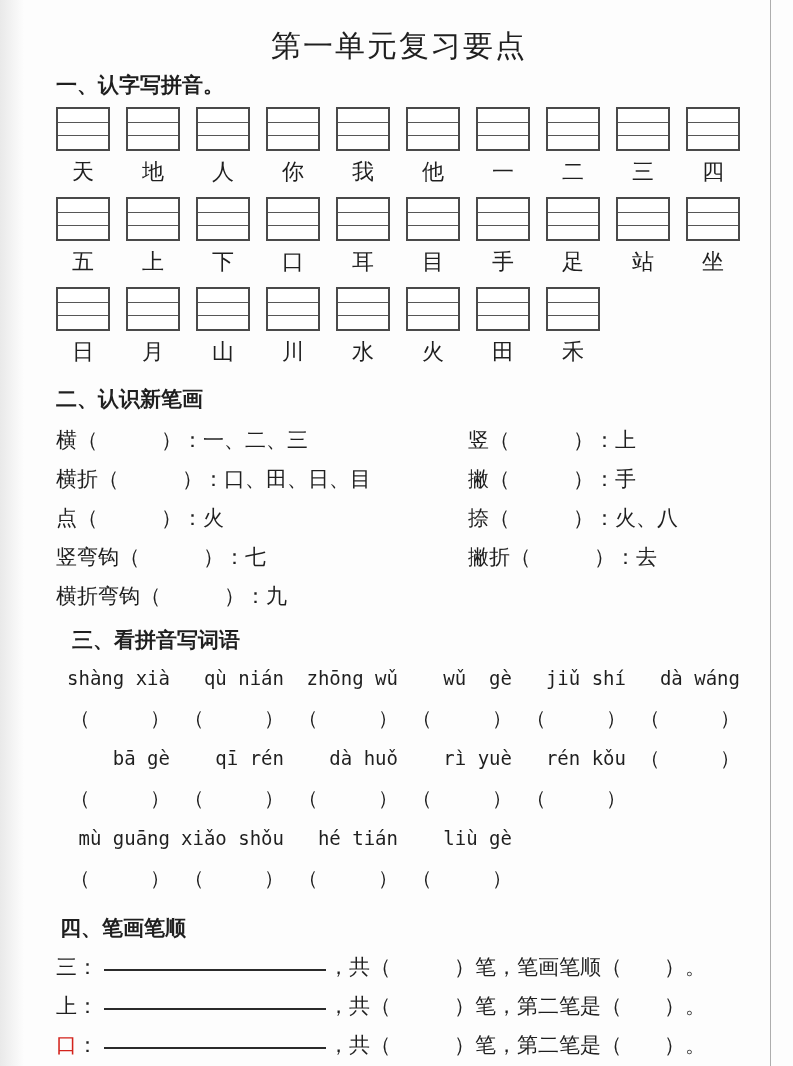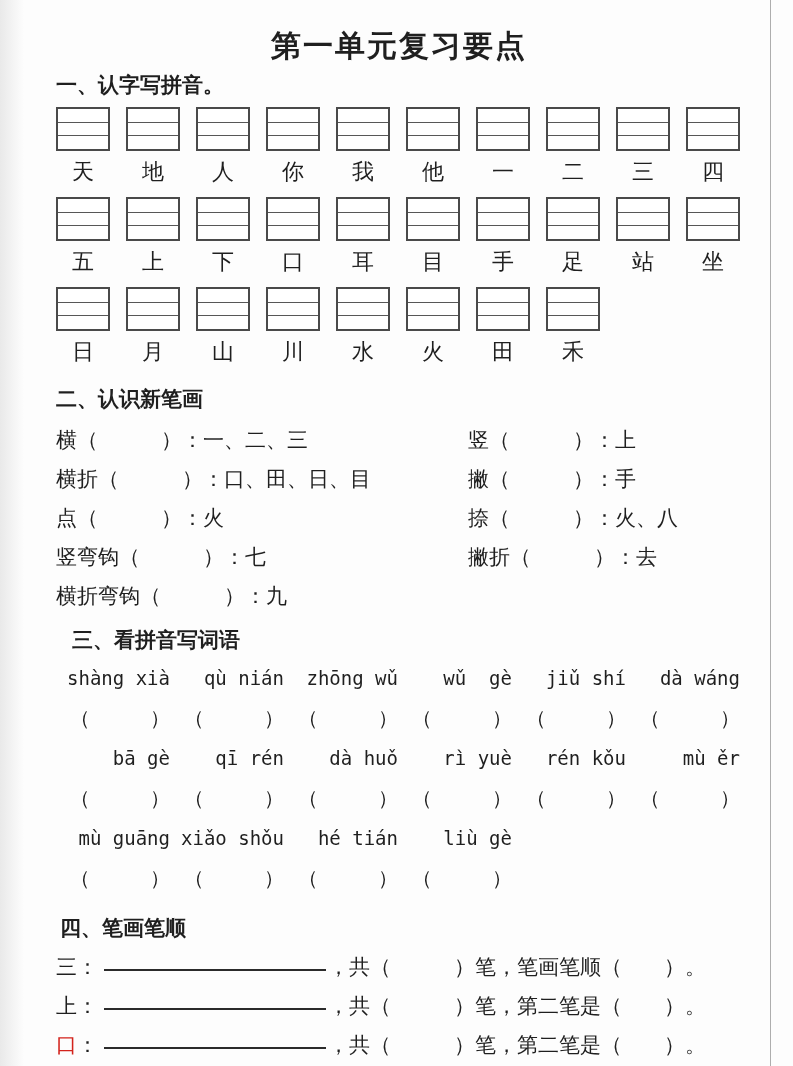--- a/index.html
+++ b/index.html
@@ -2,21 +2,21 @@
 <html><head>
 <meta charset="utf-8">
 <style>
   html,body{margin:0;padding:0;background:#ffffff;}
   .page{position:relative;width:793px;height:1066px;background:#fdfdfd;overflow:hidden;
         font-family:"Liberation Serif",serif;color:#1f1f1f;}
   .edge-left{position:absolute;left:0;top:0;width:24px;height:100%;
              background:linear-gradient(to right,#e9e9e9,rgba(255,255,255,0));}
   .edge-right{position:absolute;left:770px;top:0;width:1px;height:100%;background:#aeaeae;}
   .content{position:absolute;left:56px;top:0;width:686px;}
-  .title{text-align:center;font-family:"Liberation Sans",sans-serif;font-weight:bold;
+  .title{text-align:center;font-family:"Liberation Sans",sans-serif;font-weight:normal;
          font-size:30px;margin-top:26px;letter-spacing:2px;}
   .h{font-family:"Liberation Sans",sans-serif;font-weight:bold;font-size:21px;margin:0;}
   .h1m{margin:4px 0 4px;}
   .h2m{margin:18px 0 8px;}
   .h3m{margin:10px 16px 4px;}
   .h4m{margin:16px 4px 6px;}
   
   .box-row{display:flex;gap:16px;margin-top:8px;}
   .pbox{width:54px;height:44px;border:2px solid #4a4a4a;box-sizing:border-box;
         display:flex;flex-direction:column;background:#fff;}
@@ -289,21 +289,20 @@
             </div>
             <div class="wcell">
               <div class="py">rì yuè</div>
               <div class="par">（　　　）</div>
             </div>
             <div class="wcell">
               <div class="py">rén kǒu</div>
               <div class="par">（　　　）</div>
             </div>
             <div class="wcell">
-              <div class="py">mù ěr</div>
               <div class="par">（　　　）</div>
             </div>
           </div>
           <div class="wrow">
             <div class="wcell">
               <div class="py">mù guāng</div>
               <div class="par">（　　　）</div>
             </div>
             <div class="wcell">
               <div class="py">xiǎo shǒu</div>

